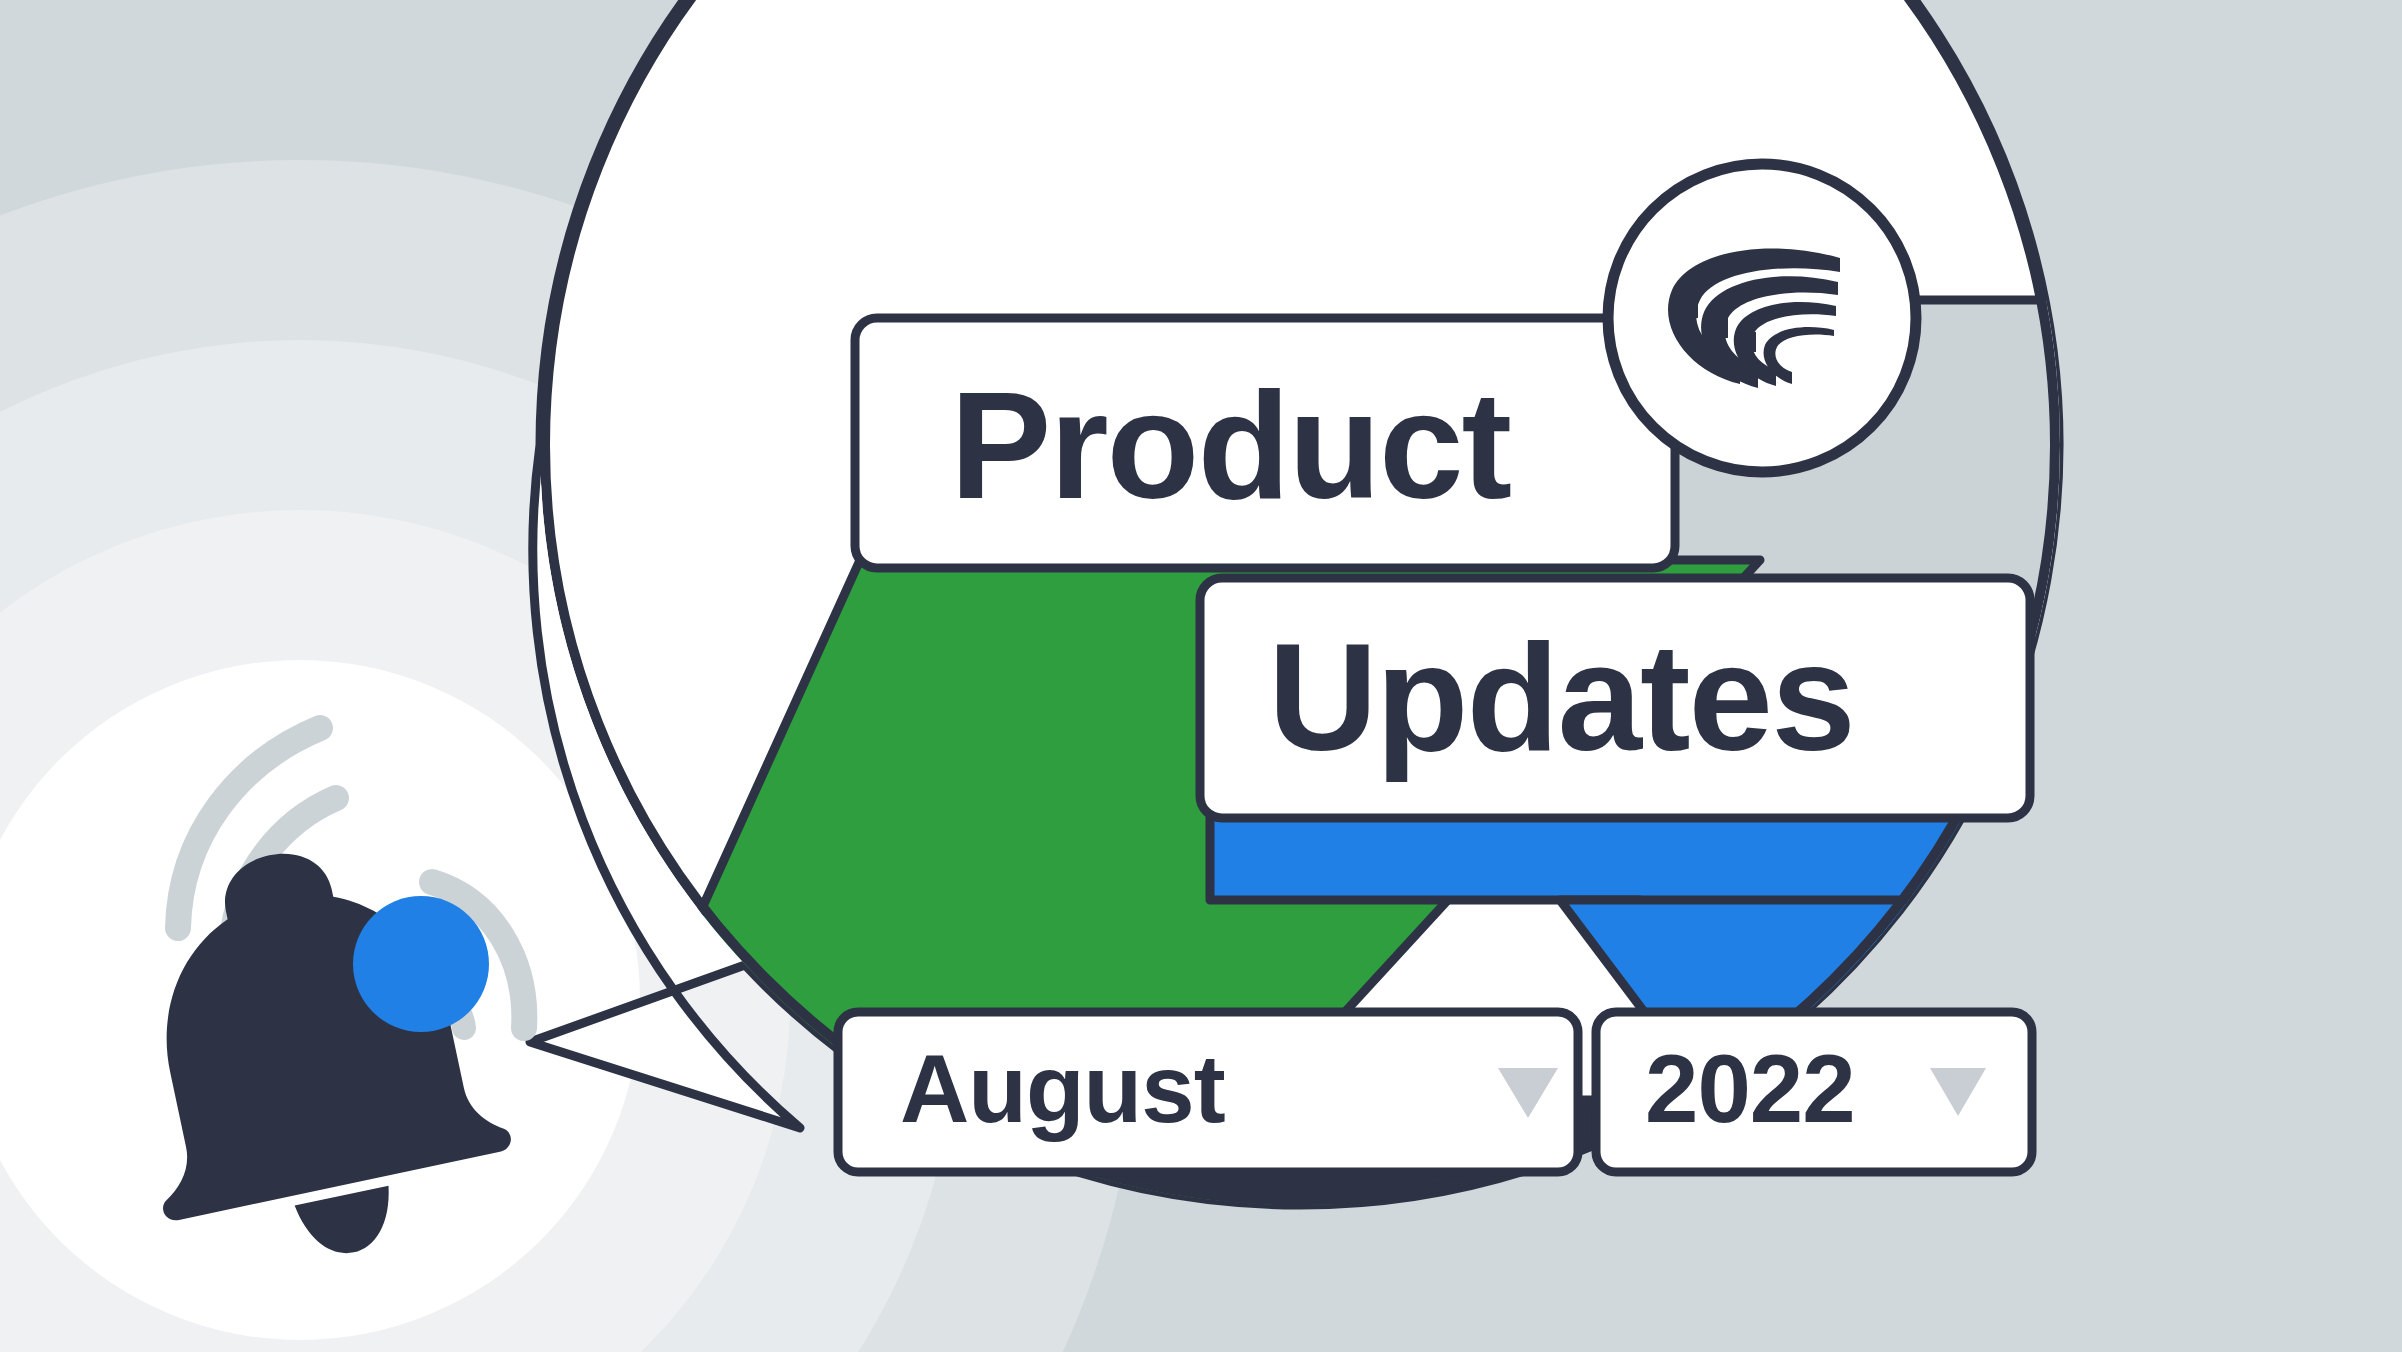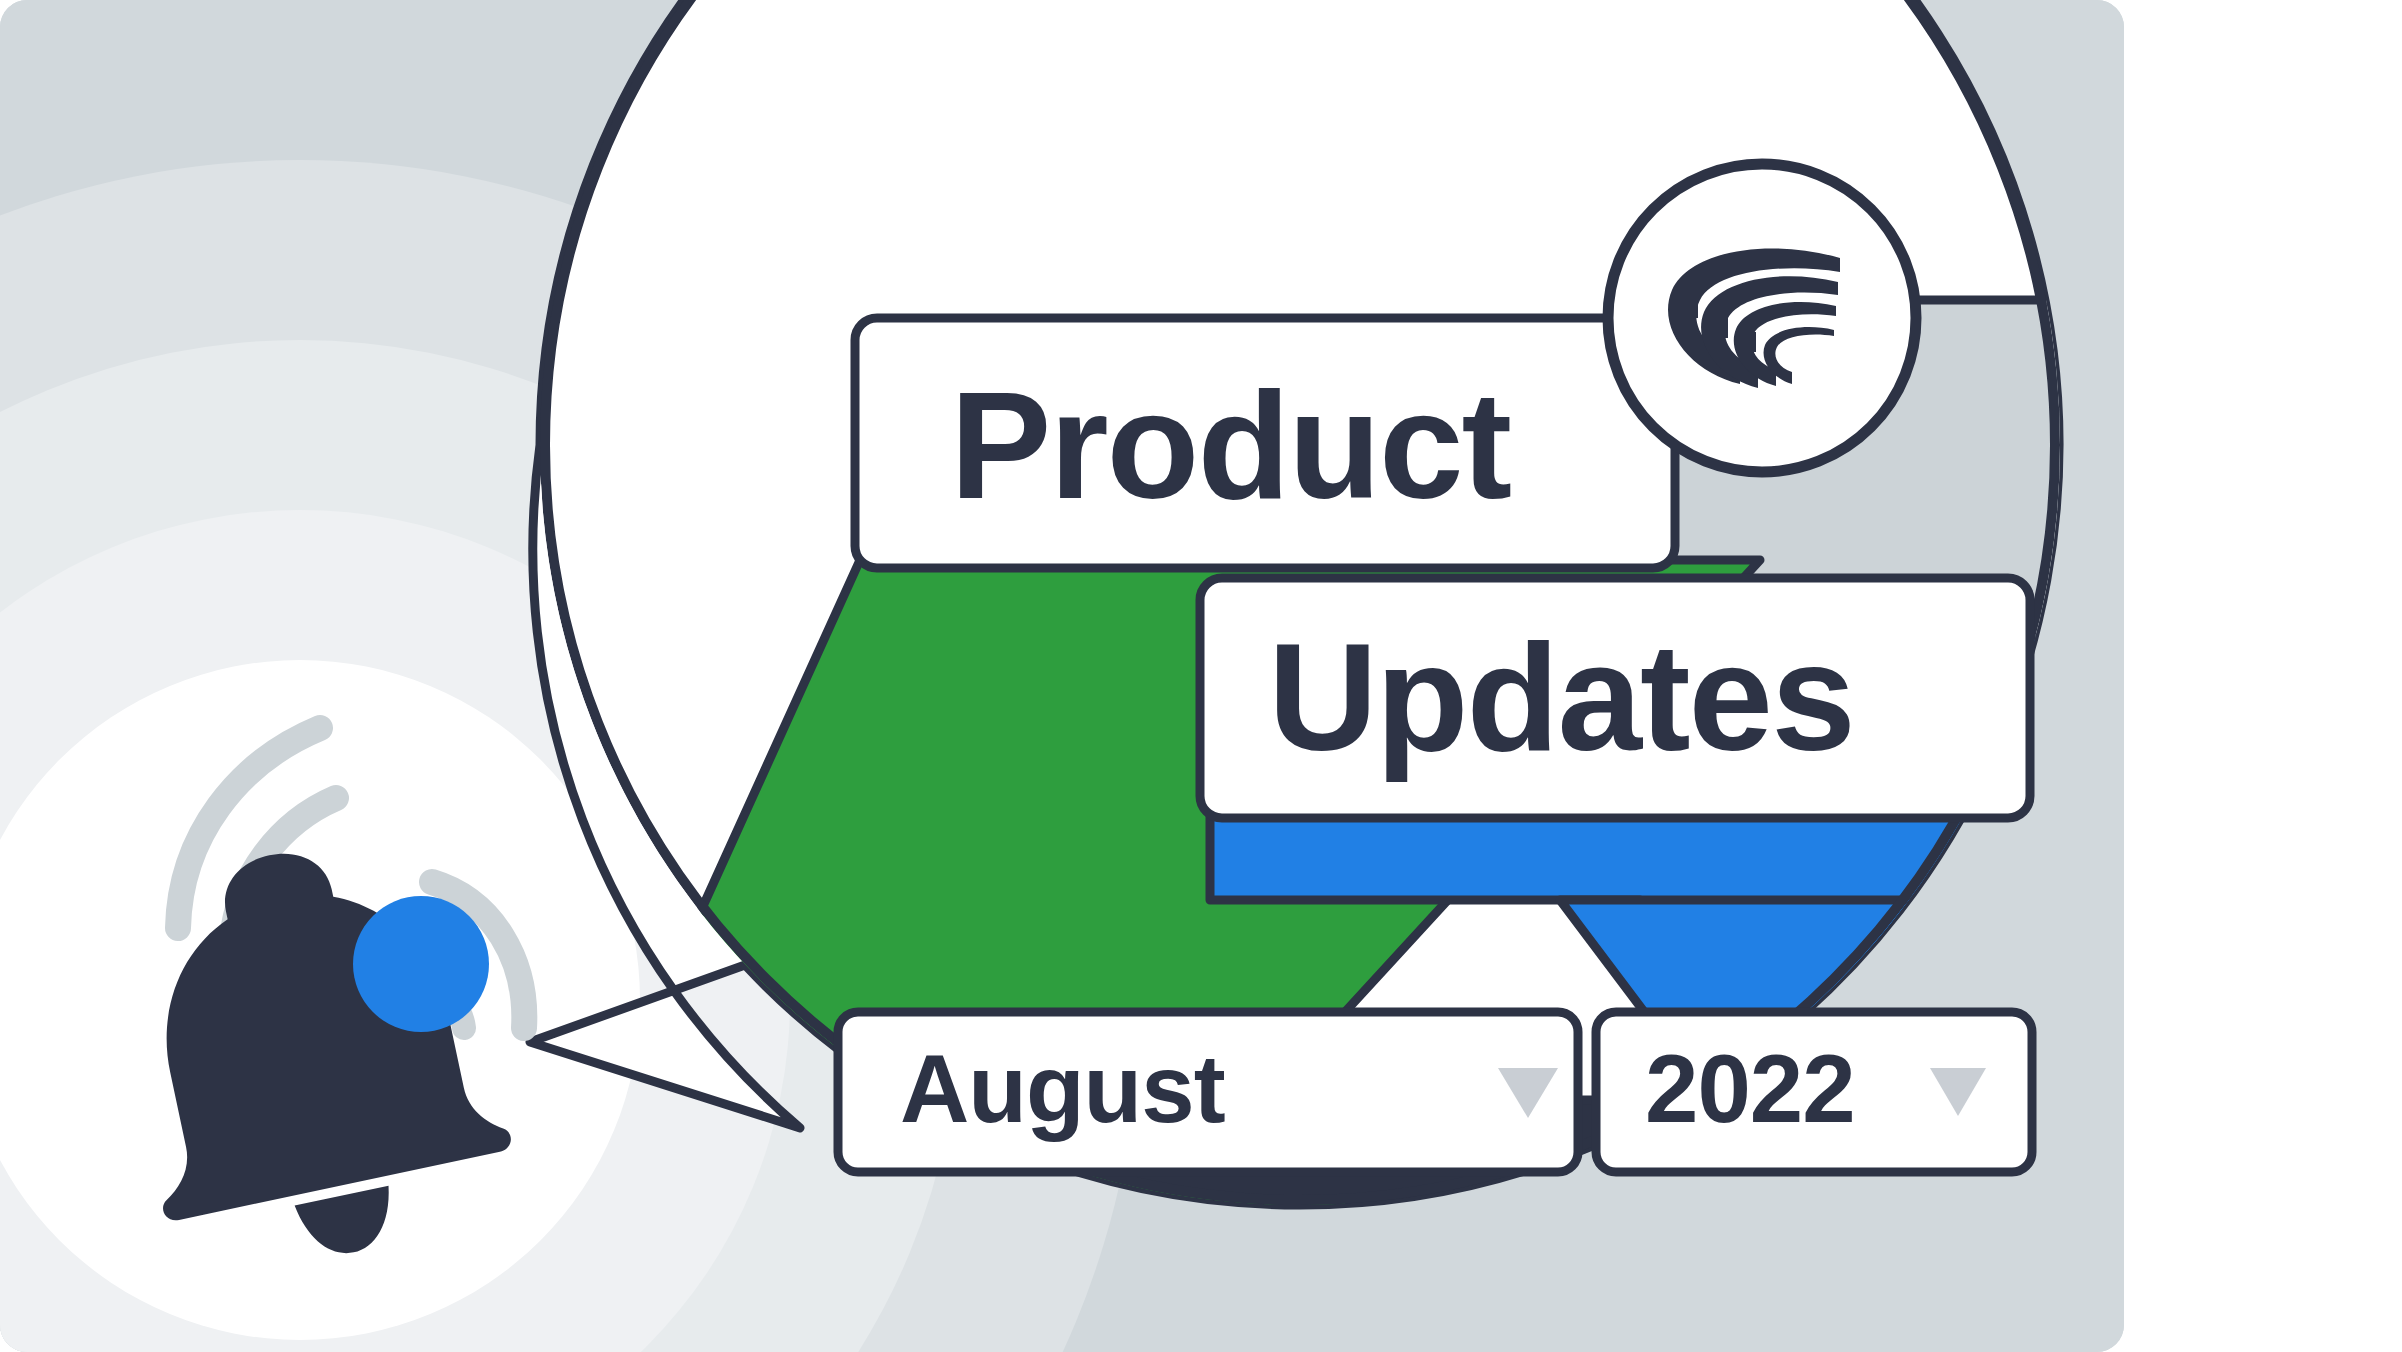--- a/index.html
+++ b/index.html
@@ -6,25 +6,24 @@
   html, body {
     margin: 0;
     padding: 0;
     background: #ffffff;
   }
   body {
     font-family: "Liberation Sans", sans-serif;
   }
   #banner {
     position: relative;
-    width: 2124px;
+    width: 2402px;
     height: 1352px;
     overflow: hidden;
     background: #d1d8dc;
-    border-radius: 27px;
   }
   #banner svg {
     display: block;
     width: 2402px;
     height: 1352px;
   }
   .pill-text {
     font-family: "Liberation Sans", sans-serif;
     font-weight: bold;
     fill: #2d3345;

